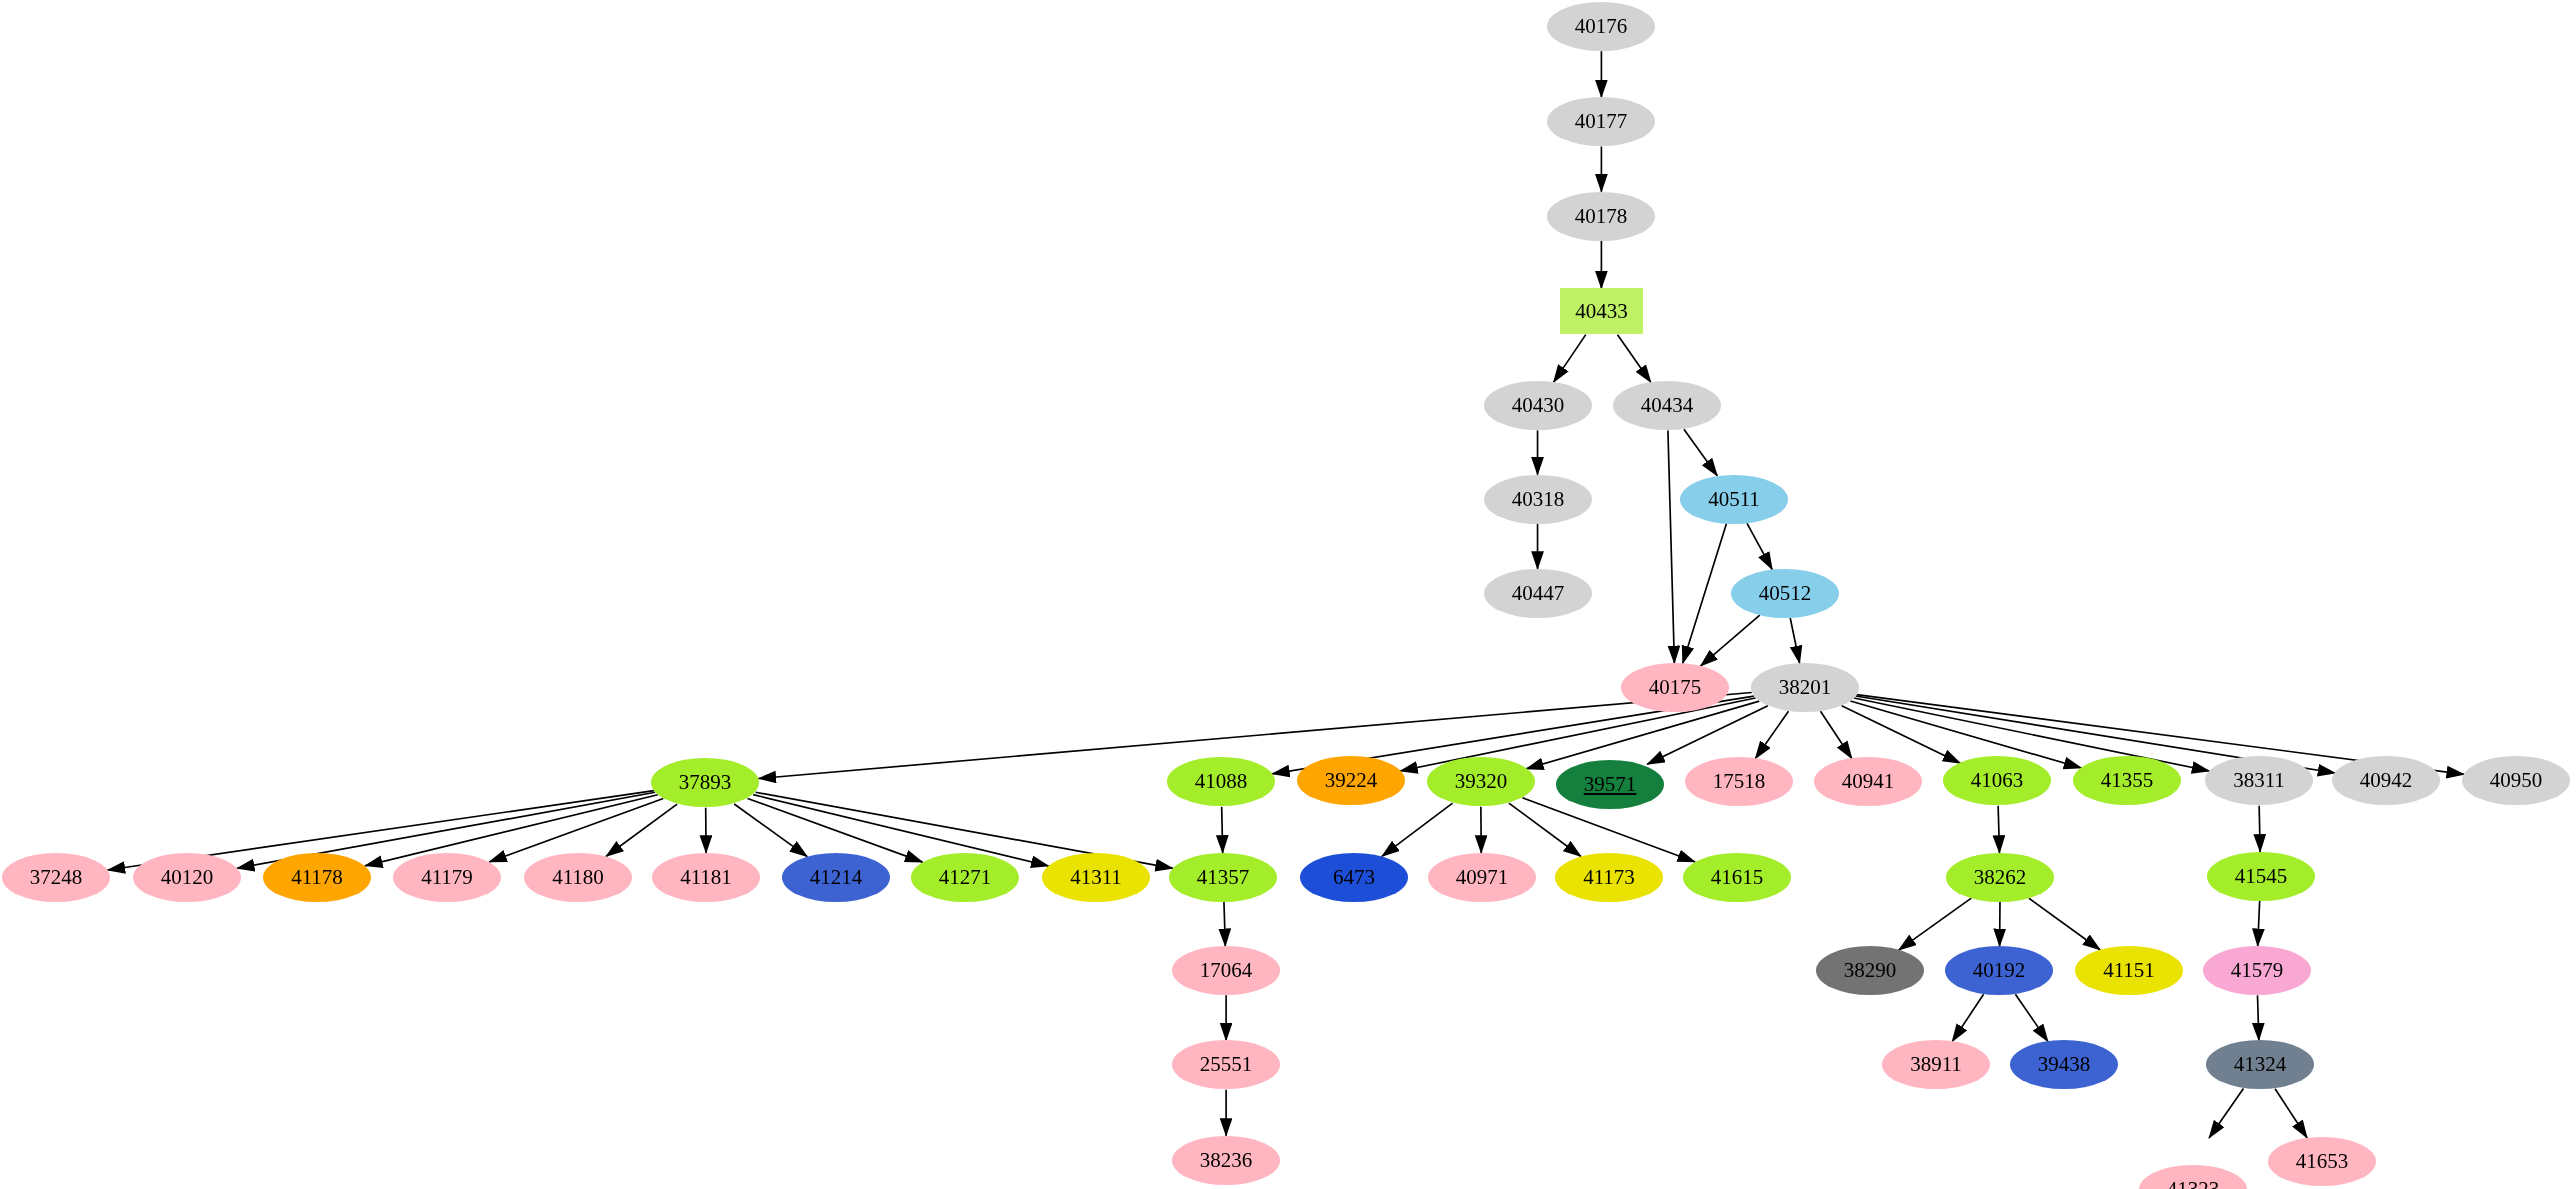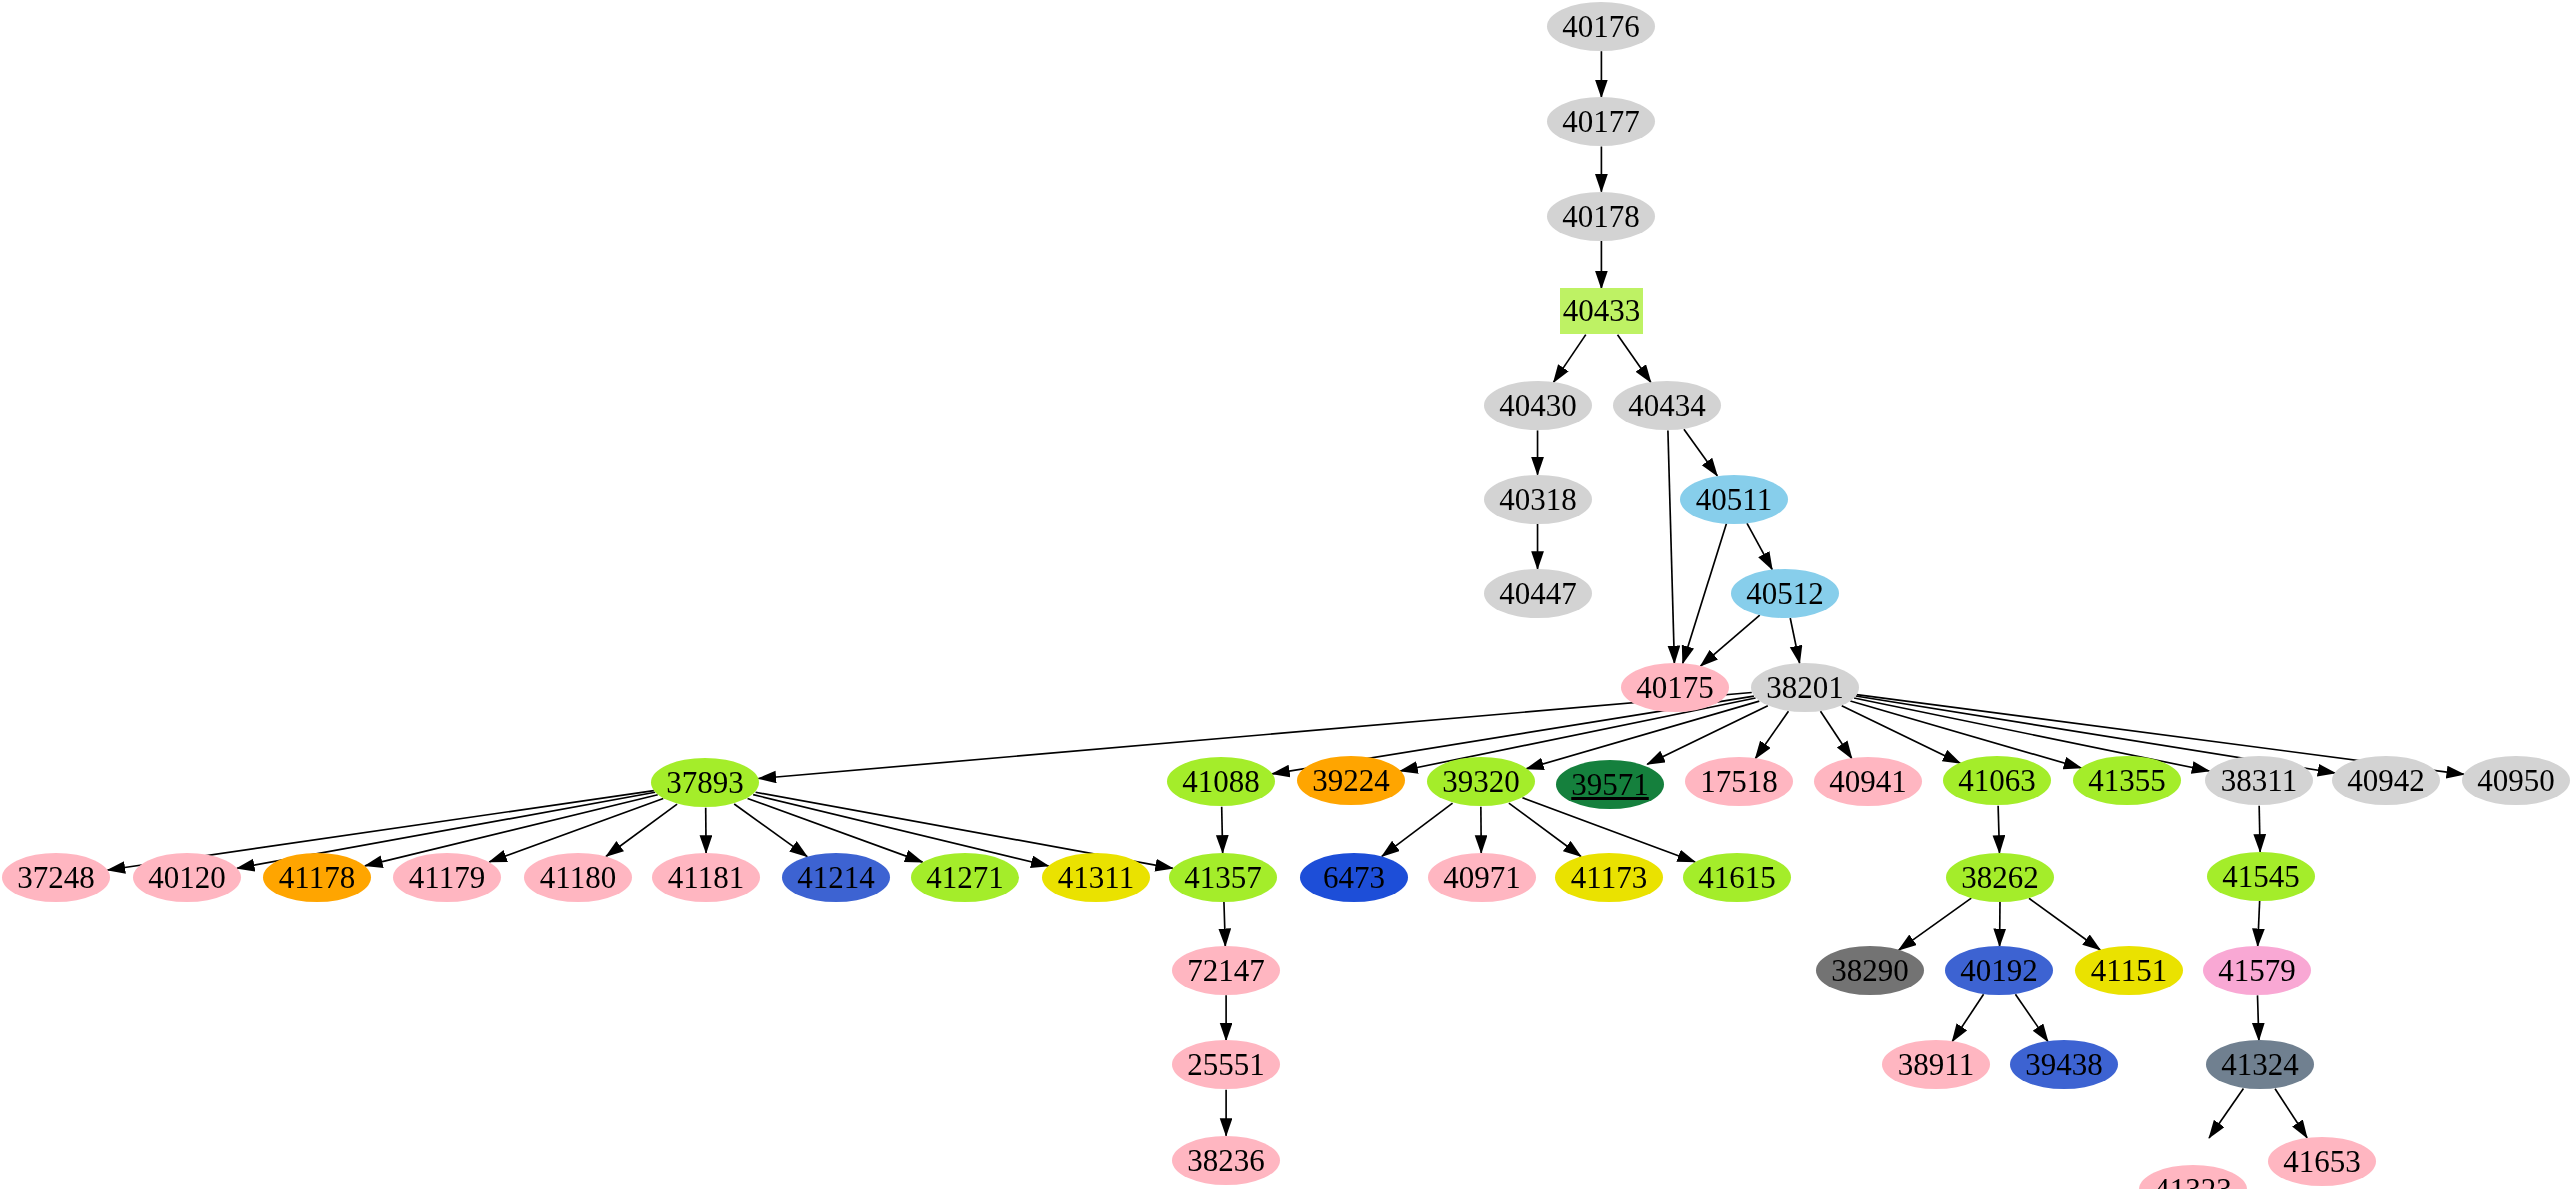--- a/index.html
+++ b/index.html
@@ -15,21 +15,21 @@
     position: absolute;
     left: 0; top: 0;
     width: 2576px; height: 1190px;
   }
   .node {
     position: absolute;
     display: flex;
     align-items: center;
     justify-content: center;
     color: #000000;
-    font-size: 31px;
+    font-size: 21px;
     white-space: nowrap;
     box-sizing: border-box;
   }
   .node.ellipse {
     width: 108px;
     height: 49px;
     border-radius: 50%;
   }
   .node.box {
     width: 83px;
@@ -137,21 +137,21 @@
       <div class="node ellipse" style="left: 782px; top: 853px; background: rgb(61, 99, 210);">41214</div>
       <div class="node ellipse" style="left: 911px; top: 853px; background: rgb(164, 237, 42);">41271</div>
       <div class="node ellipse" style="left: 1042px; top: 853px; background: rgb(234, 226, 0);">41311</div>
       <div class="node ellipse" style="left: 1169px; top: 853px; background: rgb(164, 237, 42);">41357</div>
       <div class="node ellipse" style="left: 1300px; top: 853px; background: #1d4ed8;">6473</div>
       <div class="node ellipse" style="left: 1428px; top: 853px; background: rgb(255, 182, 193);">40971</div>
       <div class="node ellipse" style="left: 1555px; top: 853px; background: rgb(234, 226, 0);">41173</div>
       <div class="node ellipse" style="left: 1683px; top: 853px; background: rgb(164, 237, 42);">41615</div>
       <div class="node ellipse" style="left: 1946px; top: 853px; background: rgb(164, 237, 42);">38262</div>
       <div class="node ellipse" style="left: 2207px; top: 852px; background: rgb(164, 237, 42);">41545</div>
-      <div class="node ellipse" style="left: 1172px; top: 946px; background: rgb(255, 182, 193);">72147</div>
+      <div class="node ellipse" style="left: 1172px; top: 946px; background: rgb(255, 182, 193);">17064</div>
       <div class="node ellipse" style="left: 1816px; top: 946px; background: #737373;">38290</div>
       <div class="node ellipse" style="left: 1945px; top: 946px; background: rgb(61, 99, 210);">40192</div>
       <div class="node ellipse" style="left: 2075px; top: 946px; background: rgb(234, 226, 0);">41151</div>
       <div class="node ellipse" style="left: 2203px; top: 946px; background: #f9a8d4;">41579</div>
       <div class="node ellipse" style="left: 1172px; top: 1040px; background: rgb(255, 182, 193); text-align: center;">25551</div>
       <div class="node ellipse" style="left: 1882px; top: 1040px; background: rgb(255, 182, 193);">38911</div>
       <div class="node ellipse" style="left: 2010px; top: 1040px; background: rgb(61, 99, 210);">39438</div>
       <div class="node ellipse" style="left: 2206px; top: 1040px; background: rgb(112, 128, 144);">41324</div>
       <div class="node ellipse" style="left: 1172px; top: 1136px; background: rgb(255, 182, 193);">38236</div>
       <div class="node ellipse" style="left: 2139px; top: 1165px; background: rgb(255, 182, 193);">41323</div>

